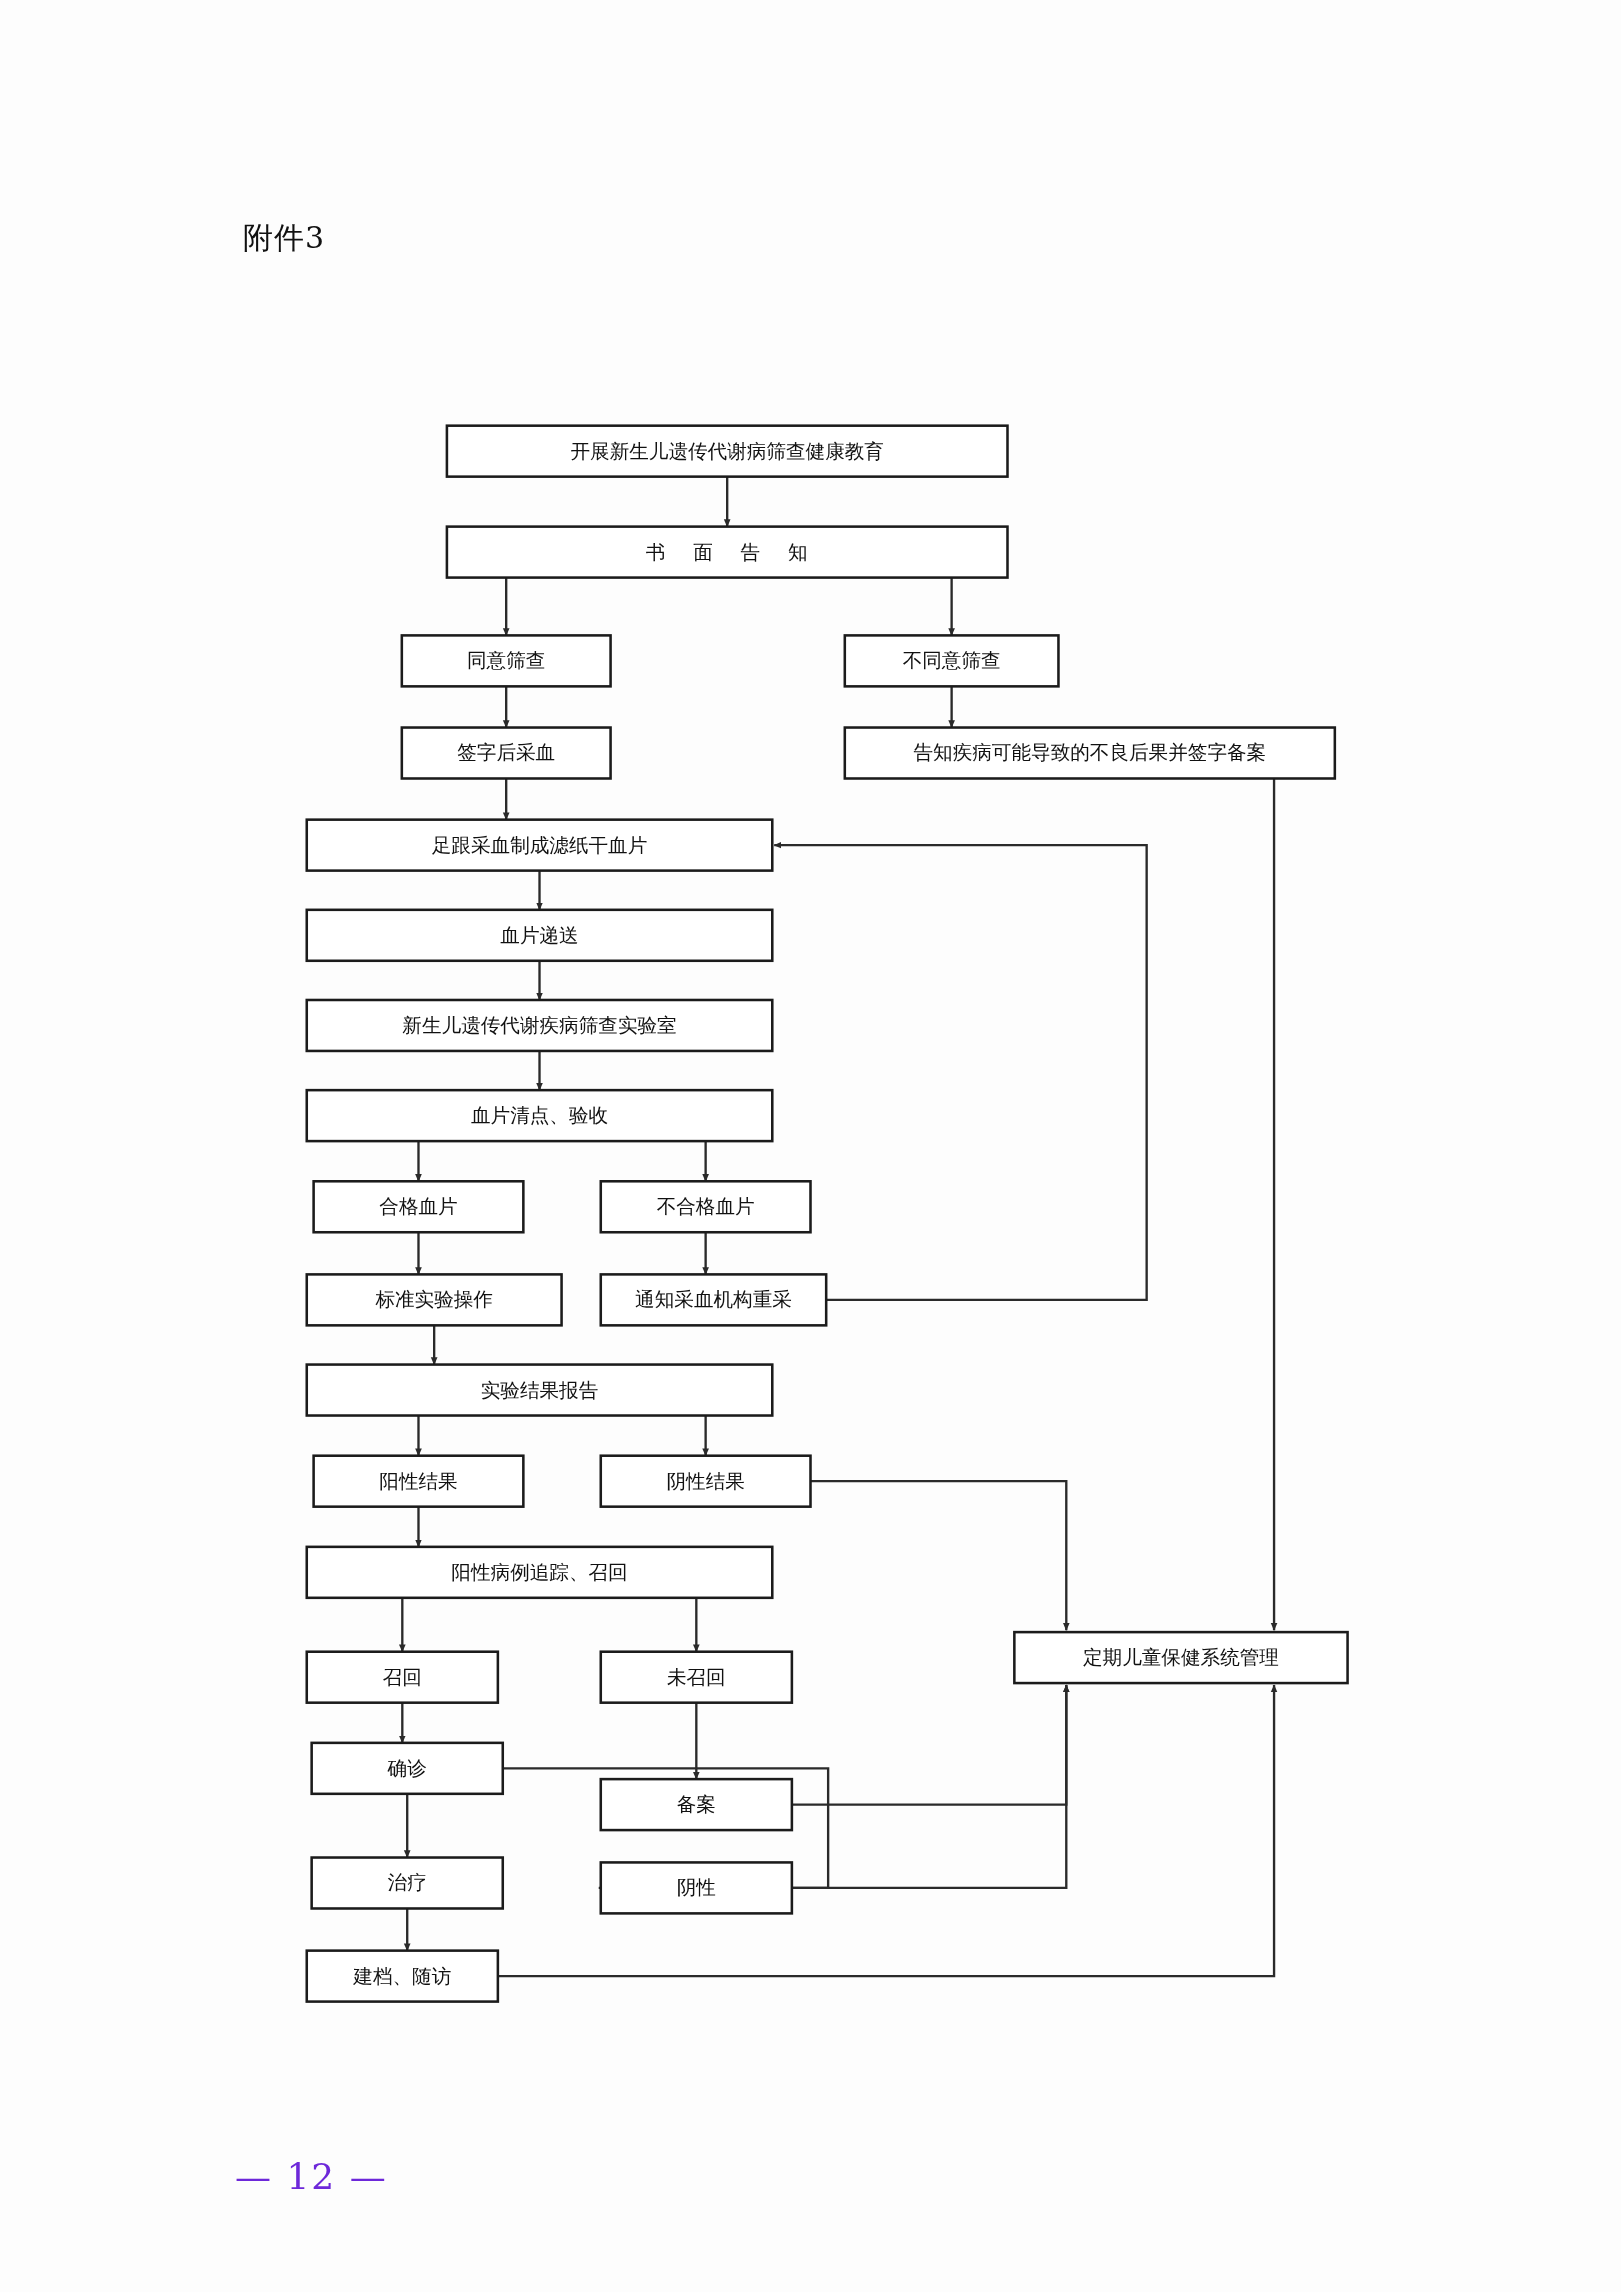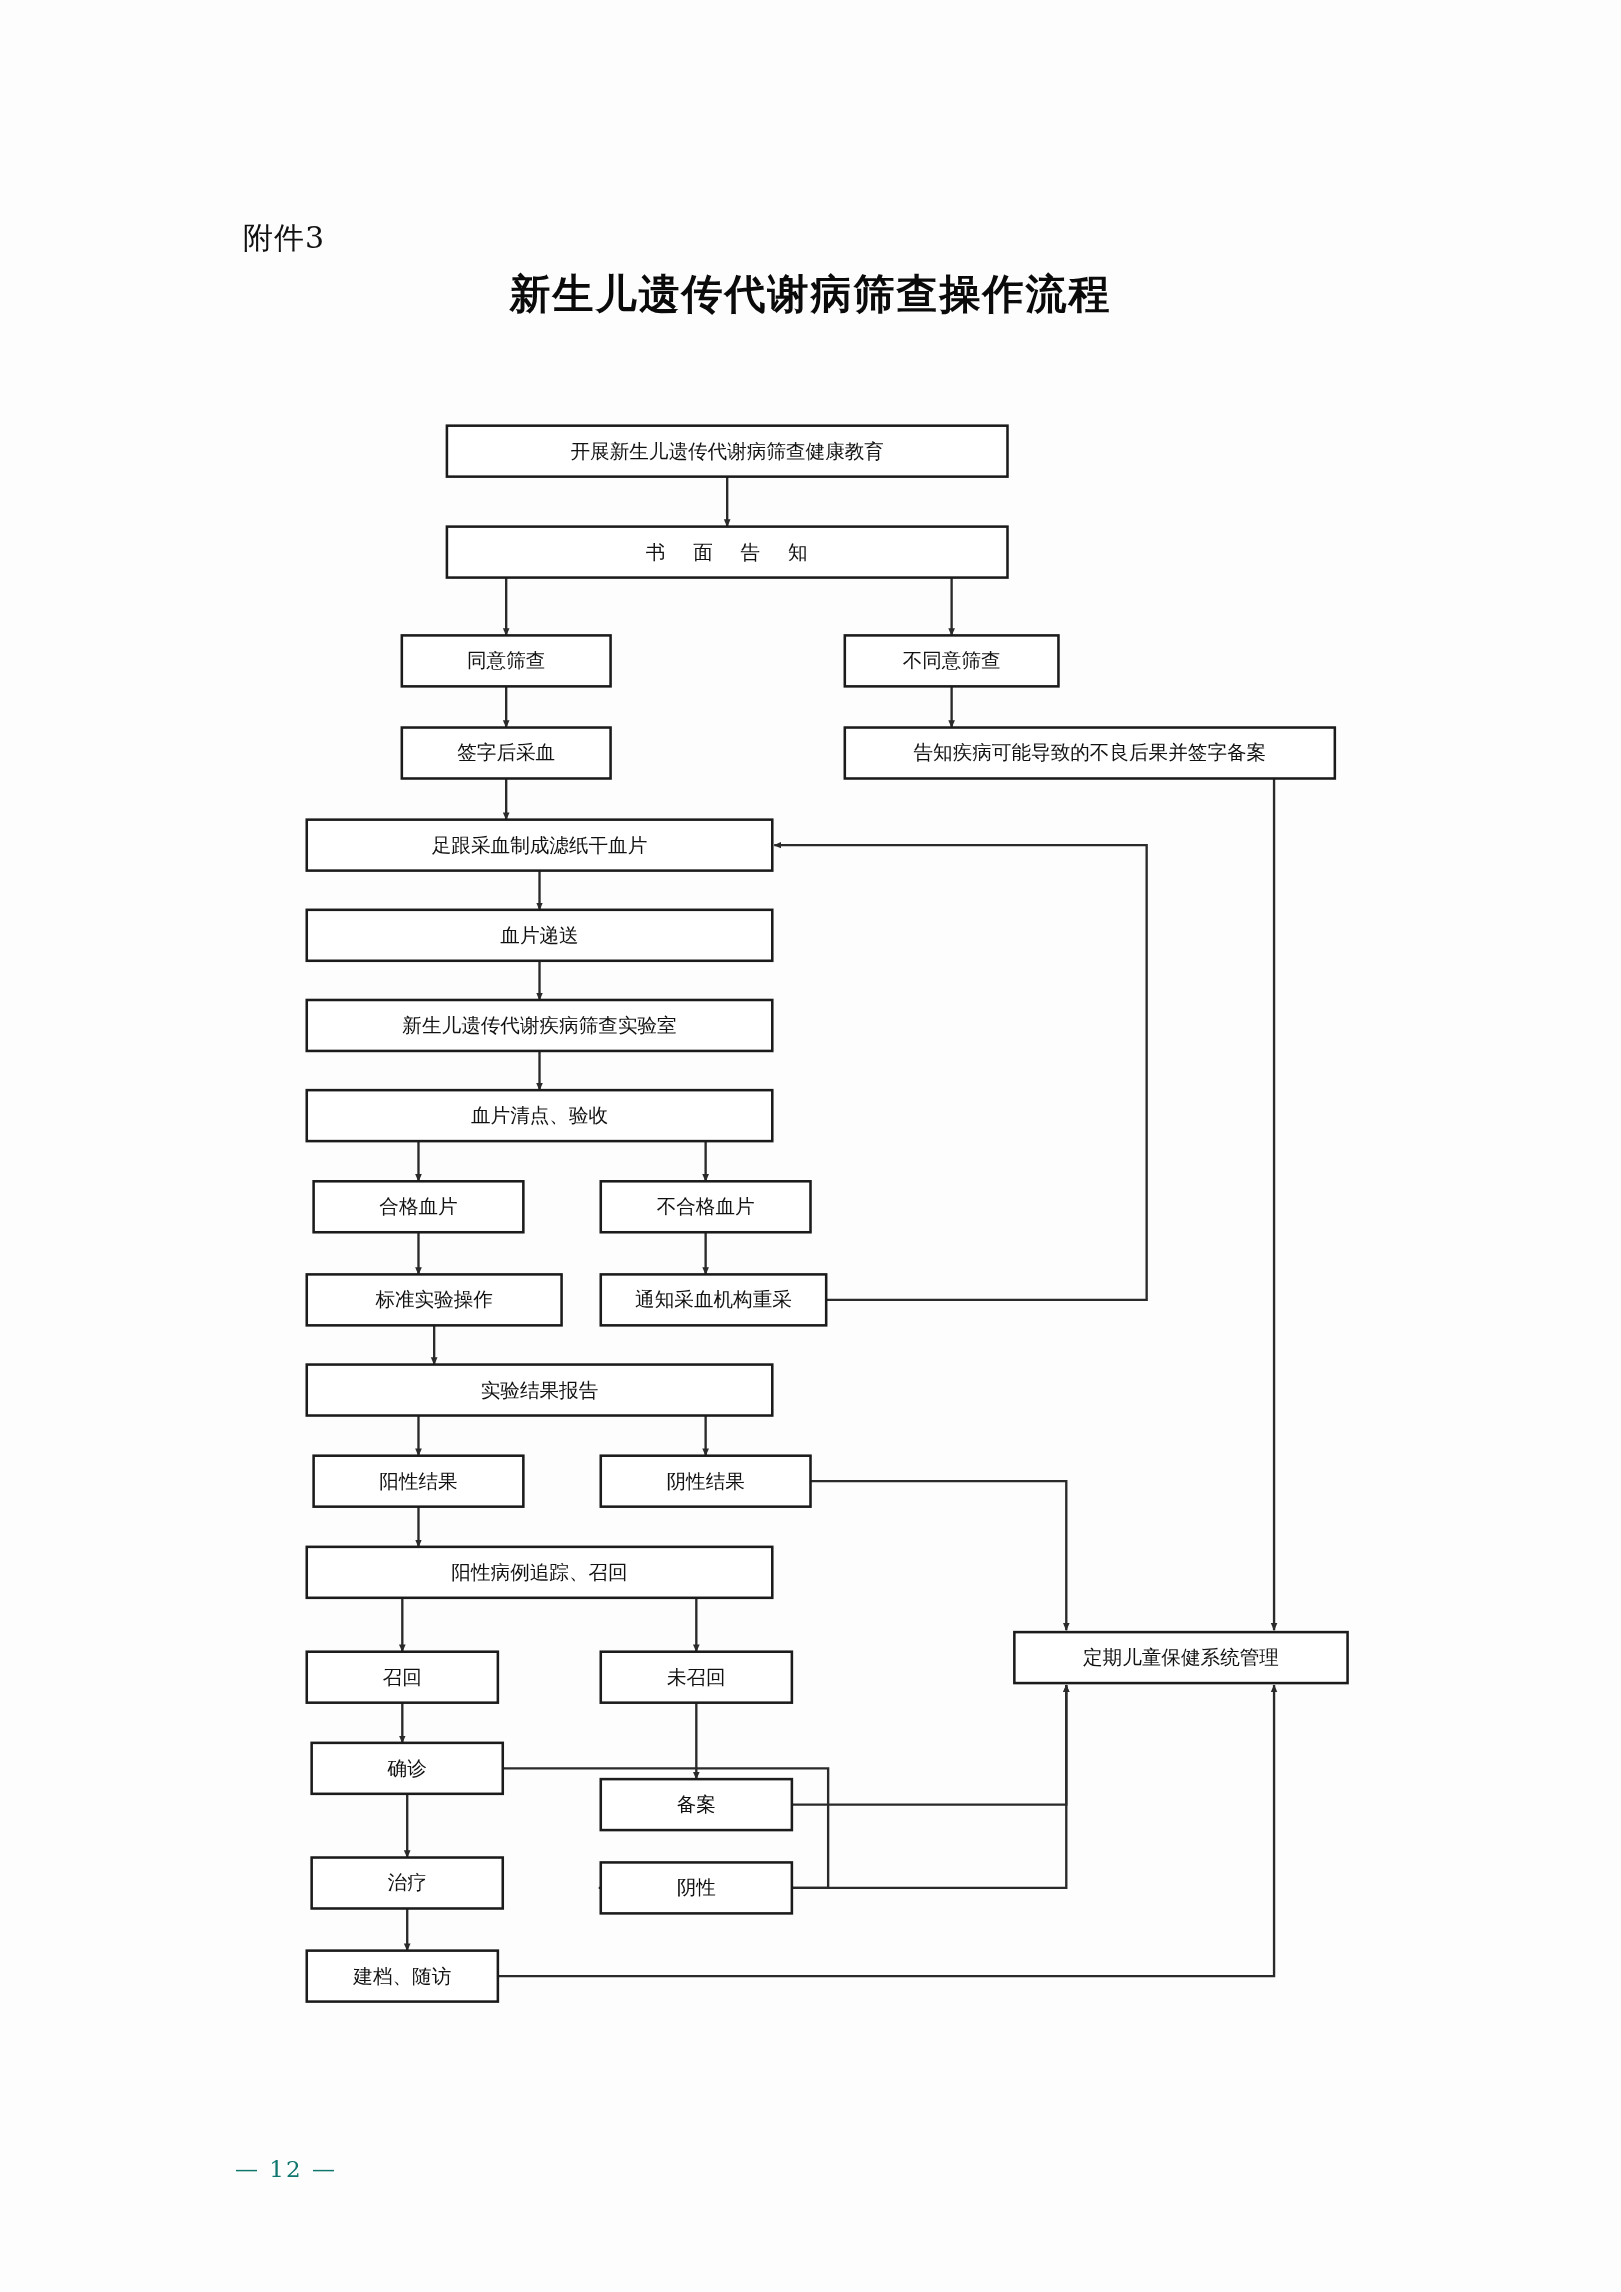--- a/index.html
+++ b/index.html
@@ -40,22 +40,22 @@
     font-weight: bold;
     font-size: 41px;
     letter-spacing: 2px;
     color: #0a0a0a;
   }
   #page-number {
     position: absolute;
     left: 235px;
     top: 2156px;
     font-family: "DejaVu Serif", serif;
-    font-size: 23px;
-    color: #0f766e;
+    font-size: 36px;
+    color: #6d28d9;
     letter-spacing: 2px;
   }
   #flow-svg {
     position: absolute;
     left: 0;
     top: 0;
     width: 1621px;
     height: 2293px;
   }
   .node-rect {
@@ -79,21 +79,20 @@
     fill: none;
   }
 </style>
 </head>
 <body>
 
 <div class="page">
 
   <div id="attachment-label">附件3</div>
 
-  <div id="doc-title">新生儿遗传代谢病筛查操作流程</div>
 
   <svg id="flow-svg" viewBox="0 0 1654 2339">
     <defs>
       <marker id="arrowhead" markerWidth="9" markerHeight="9" refX="7.4" refY="4" orient="auto" markerUnits="userSpaceOnUse">
         <path d="M0,0.6 L8,4 L0,7.4 z" fill="#2a2a2a"></path>
       </marker>
       <marker id="arrowhead-thin" markerWidth="9" markerHeight="9" refX="7.4" refY="4" orient="auto" markerUnits="userSpaceOnUse">
         <path d="M0,0.6 L8,4 L0,7.4 z" fill="#555555"></path>
       </marker>
     </defs>

